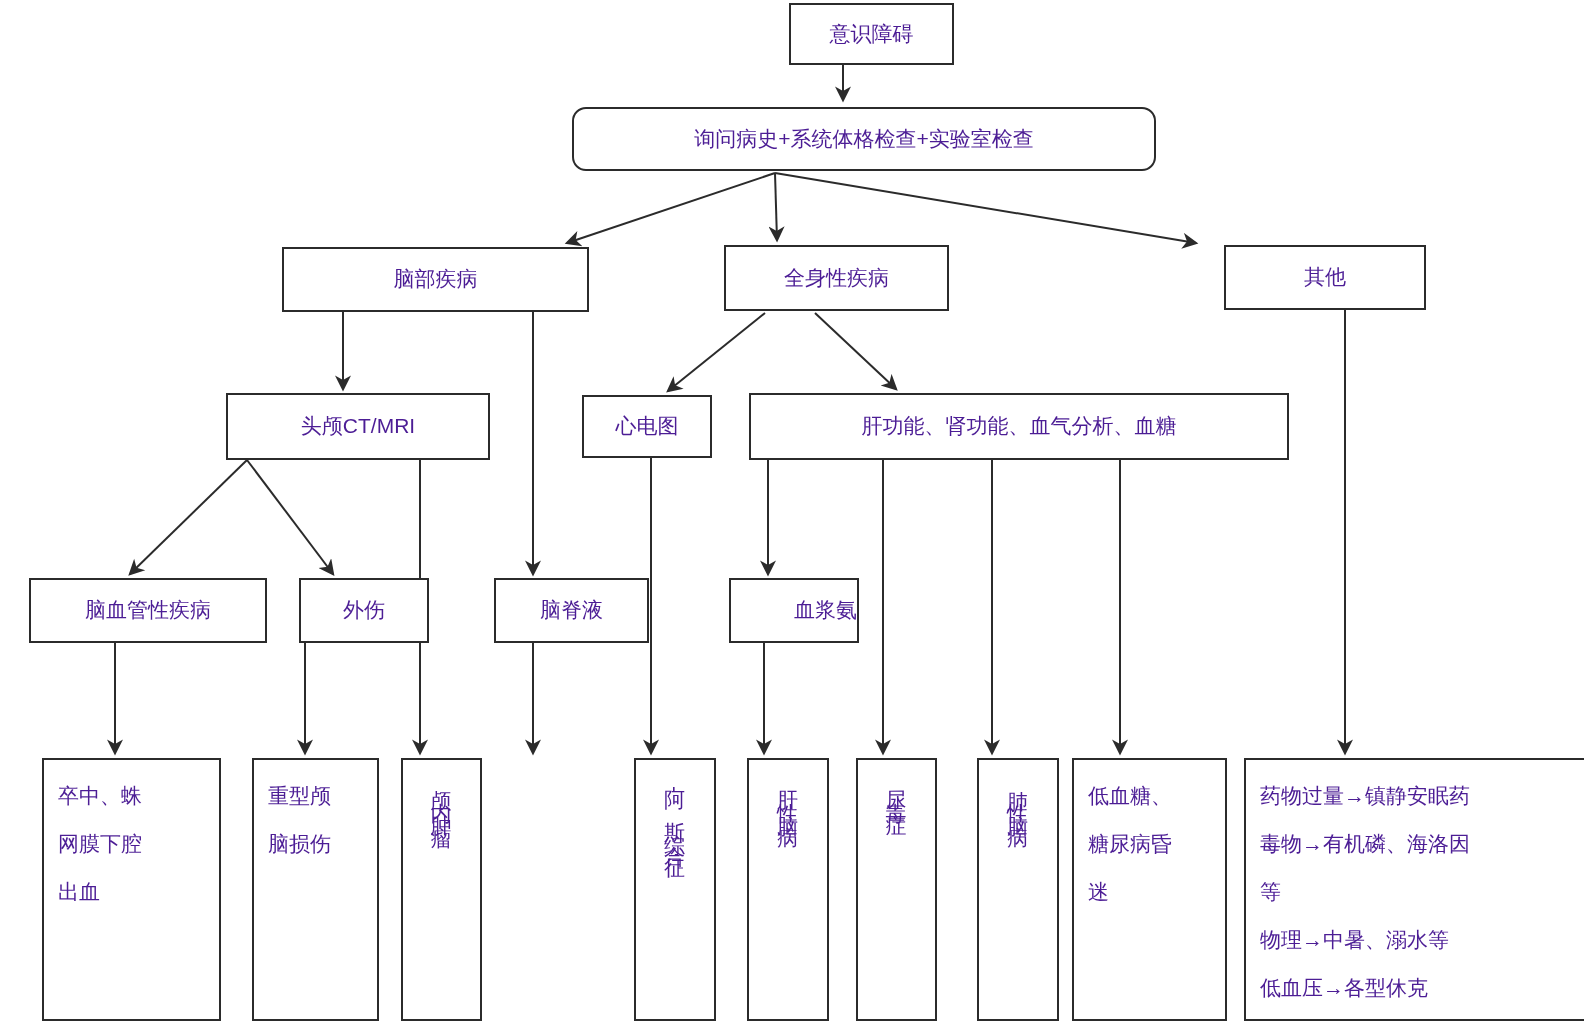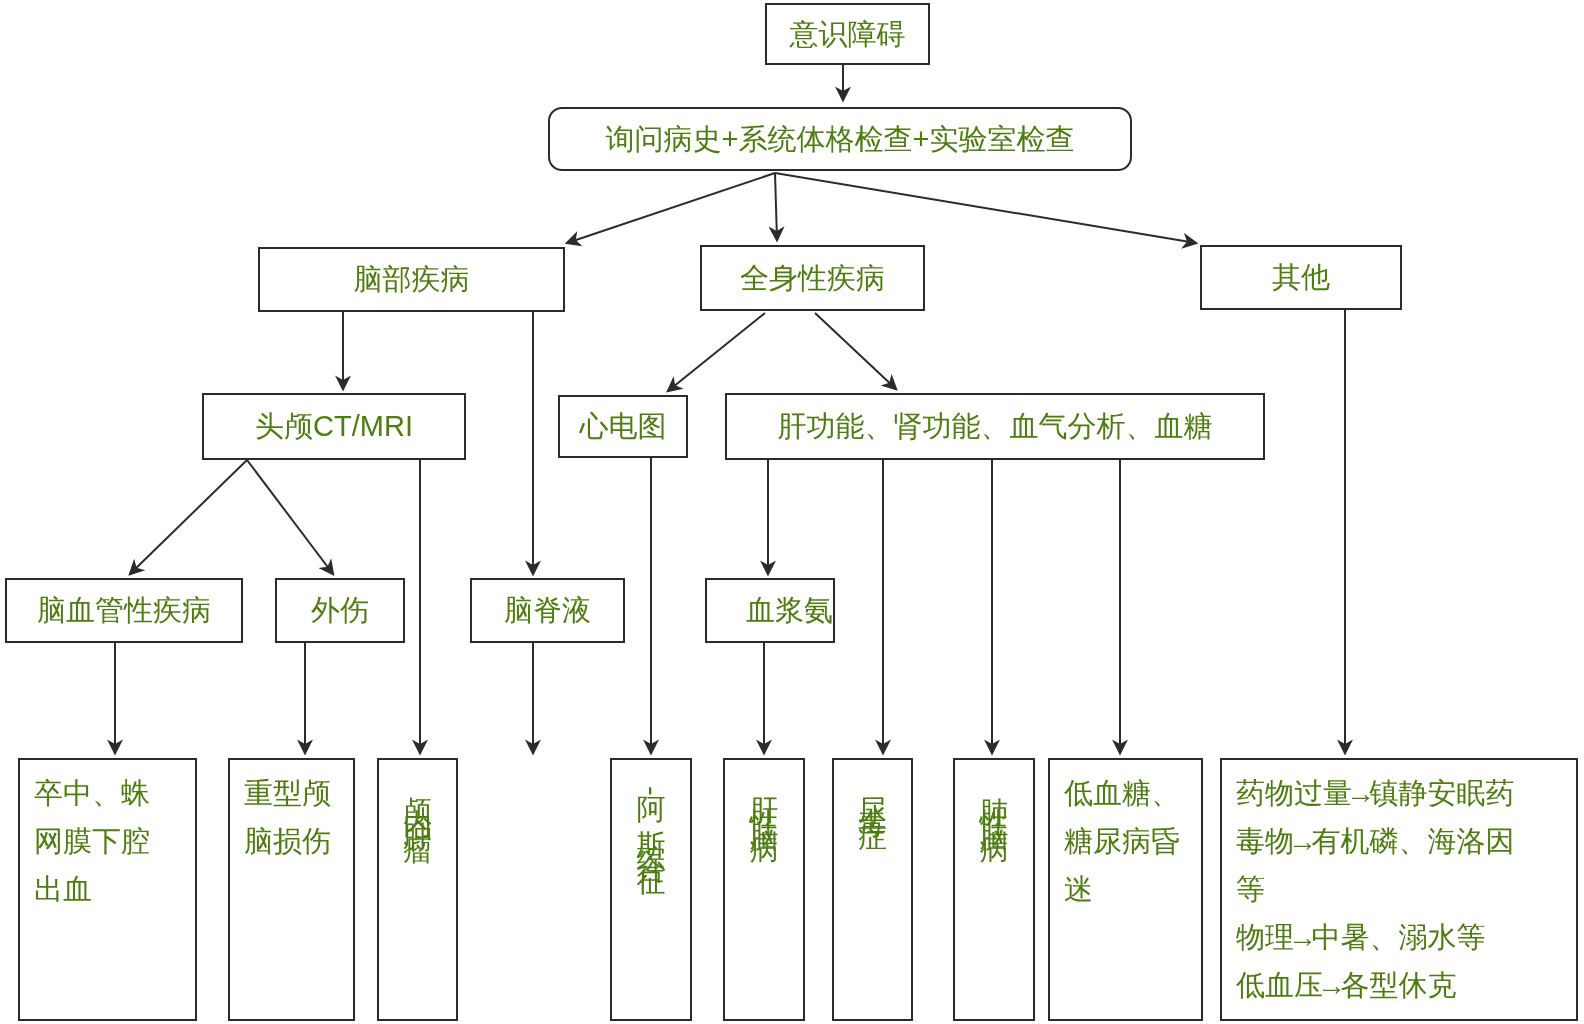--- a/index.html
+++ b/index.html
@@ -11,28 +11,29 @@
     font-family: "Liberation Sans", "DejaVu Sans", sans-serif;
     color: #222222;
     overflow: hidden;
   }
   svg.edges { position: absolute; left: 0; top: 0; width: 1584px; height: 1024px; }
   .node {
     position: absolute;
     box-sizing: border-box;
     border: 2px solid #2b2b2b;
     background: #ffffff;
-    font-size: 29px;
+    font-size: 21px;
     line-height: 1.25;
-    color: #4d7c0f;
+    color: #4c1d95;
+    margin-left: 24px;
   }
   
   .node.center { display: flex; align-items: center; justify-content: center; text-align: center; }
   
-  .node.toplines { padding: 12px 20px 0 14px; font-family: Liberation Mono, monospace; }
+  .node.toplines { padding: 12px 20px 0 14px; }
   .node.toplines .ln { display: block; line-height: 48px; white-space: nowrap; }
   
   .node.vert { display: flex; justify-content: center; align-items: flex-start; padding-top: 14px; }
   .node.vert .vtxt {
     writing-mode: vertical-lr;
     text-orientation: mixed;
     letter-spacing: 12px;
     line-height: 1;
   }
 

